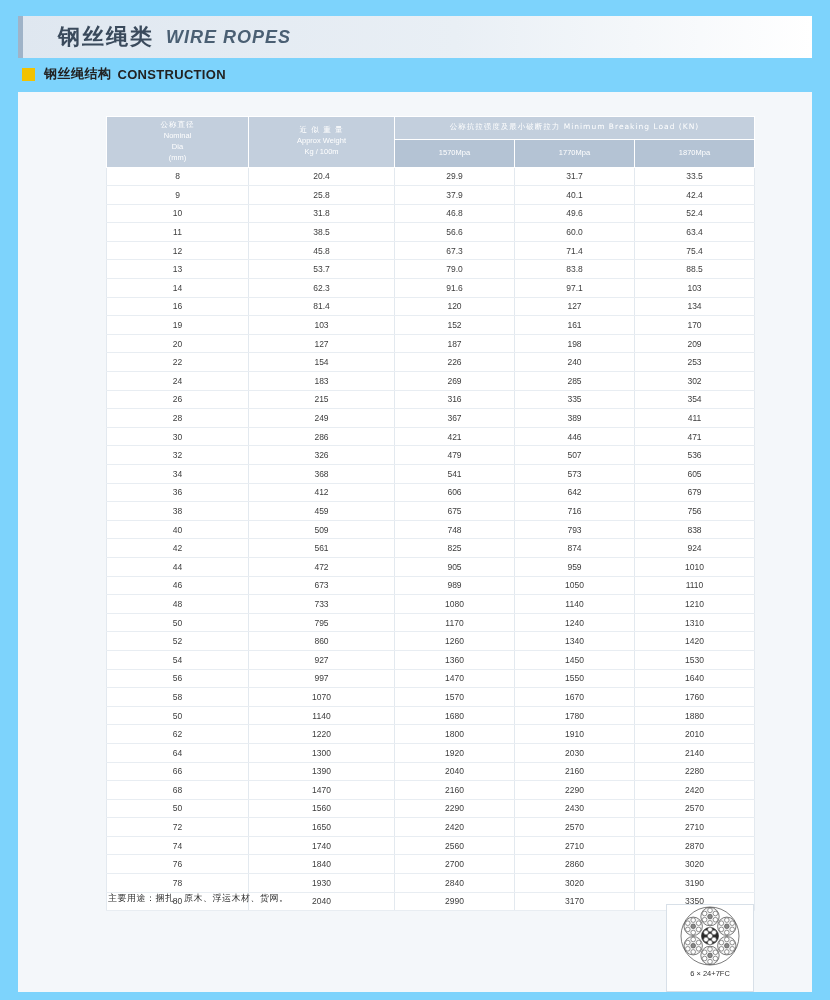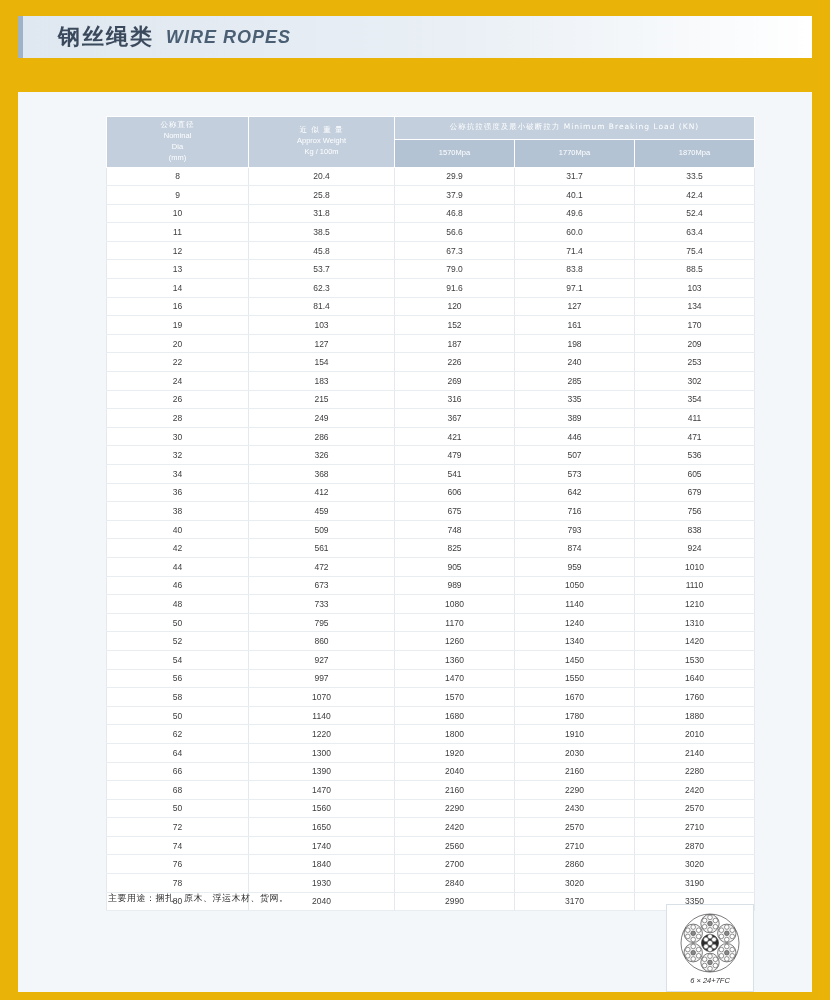--- a/index.html
+++ b/index.html
@@ -5,21 +5,21 @@
   * { box-sizing: border-box; }
   html, body {
     margin: 0; padding: 0;
     background: #ffffff;
     font-family: "Liberation Sans", sans-serif;
   }
   #page {
     width: 830px;
     height: 1000px;
     position: relative;
-    background: #eab308;
+    background: #7dd3fc;
     overflow: hidden;
   }
 
   
   .banner {
     position: absolute;
     left: 18px; top: 16px;
     width: 794px; height: 42px;
     background: linear-gradient(to right, #dfe7f0 0%, #e9eff5 55%, #ffffff 100%);
     display: flex;
@@ -151,40 +151,44 @@
   
   .rope-box {
     position: absolute;
     left: 648px; top: 812px;
     width: 88px; height: 88px;
     background: #ffffff;
     border: 1px solid #d8e0e8;
     display: flex;
     flex-direction: column;
     align-items: center;
-    justify-content: center;
-    font-style: italic;
+    justify-content: flex-start;
   }
   .rope-caption {
     font-size: 7.5px;
     color: #333;
     margin-top: 2px;
   }
 </style>
 </head>
 <body>
 
 <div id="page">
 
   <div class="banner">
     <span class="banner-cn">钢丝绳类</span>
     <span class="banner-en">WIRE ROPES</span>
   </div>
   <div class="banner-accent"></div>
 
+  <div class="subtitle-row">
+    <span class="subtitle-square"></span>
+    <span class="subtitle-cn">钢丝绳结构</span>
+    <span class="subtitle-en">CONSTRUCTION</span>
+  </div>
 
   <div class="panel">
 
     <div class="table-wrap">
       <table class="spec">
         <colgroup>
           <col style="width:142px">
           <col style="width:146px">
           <col style="width:120px">
           <col style="width:120px">

